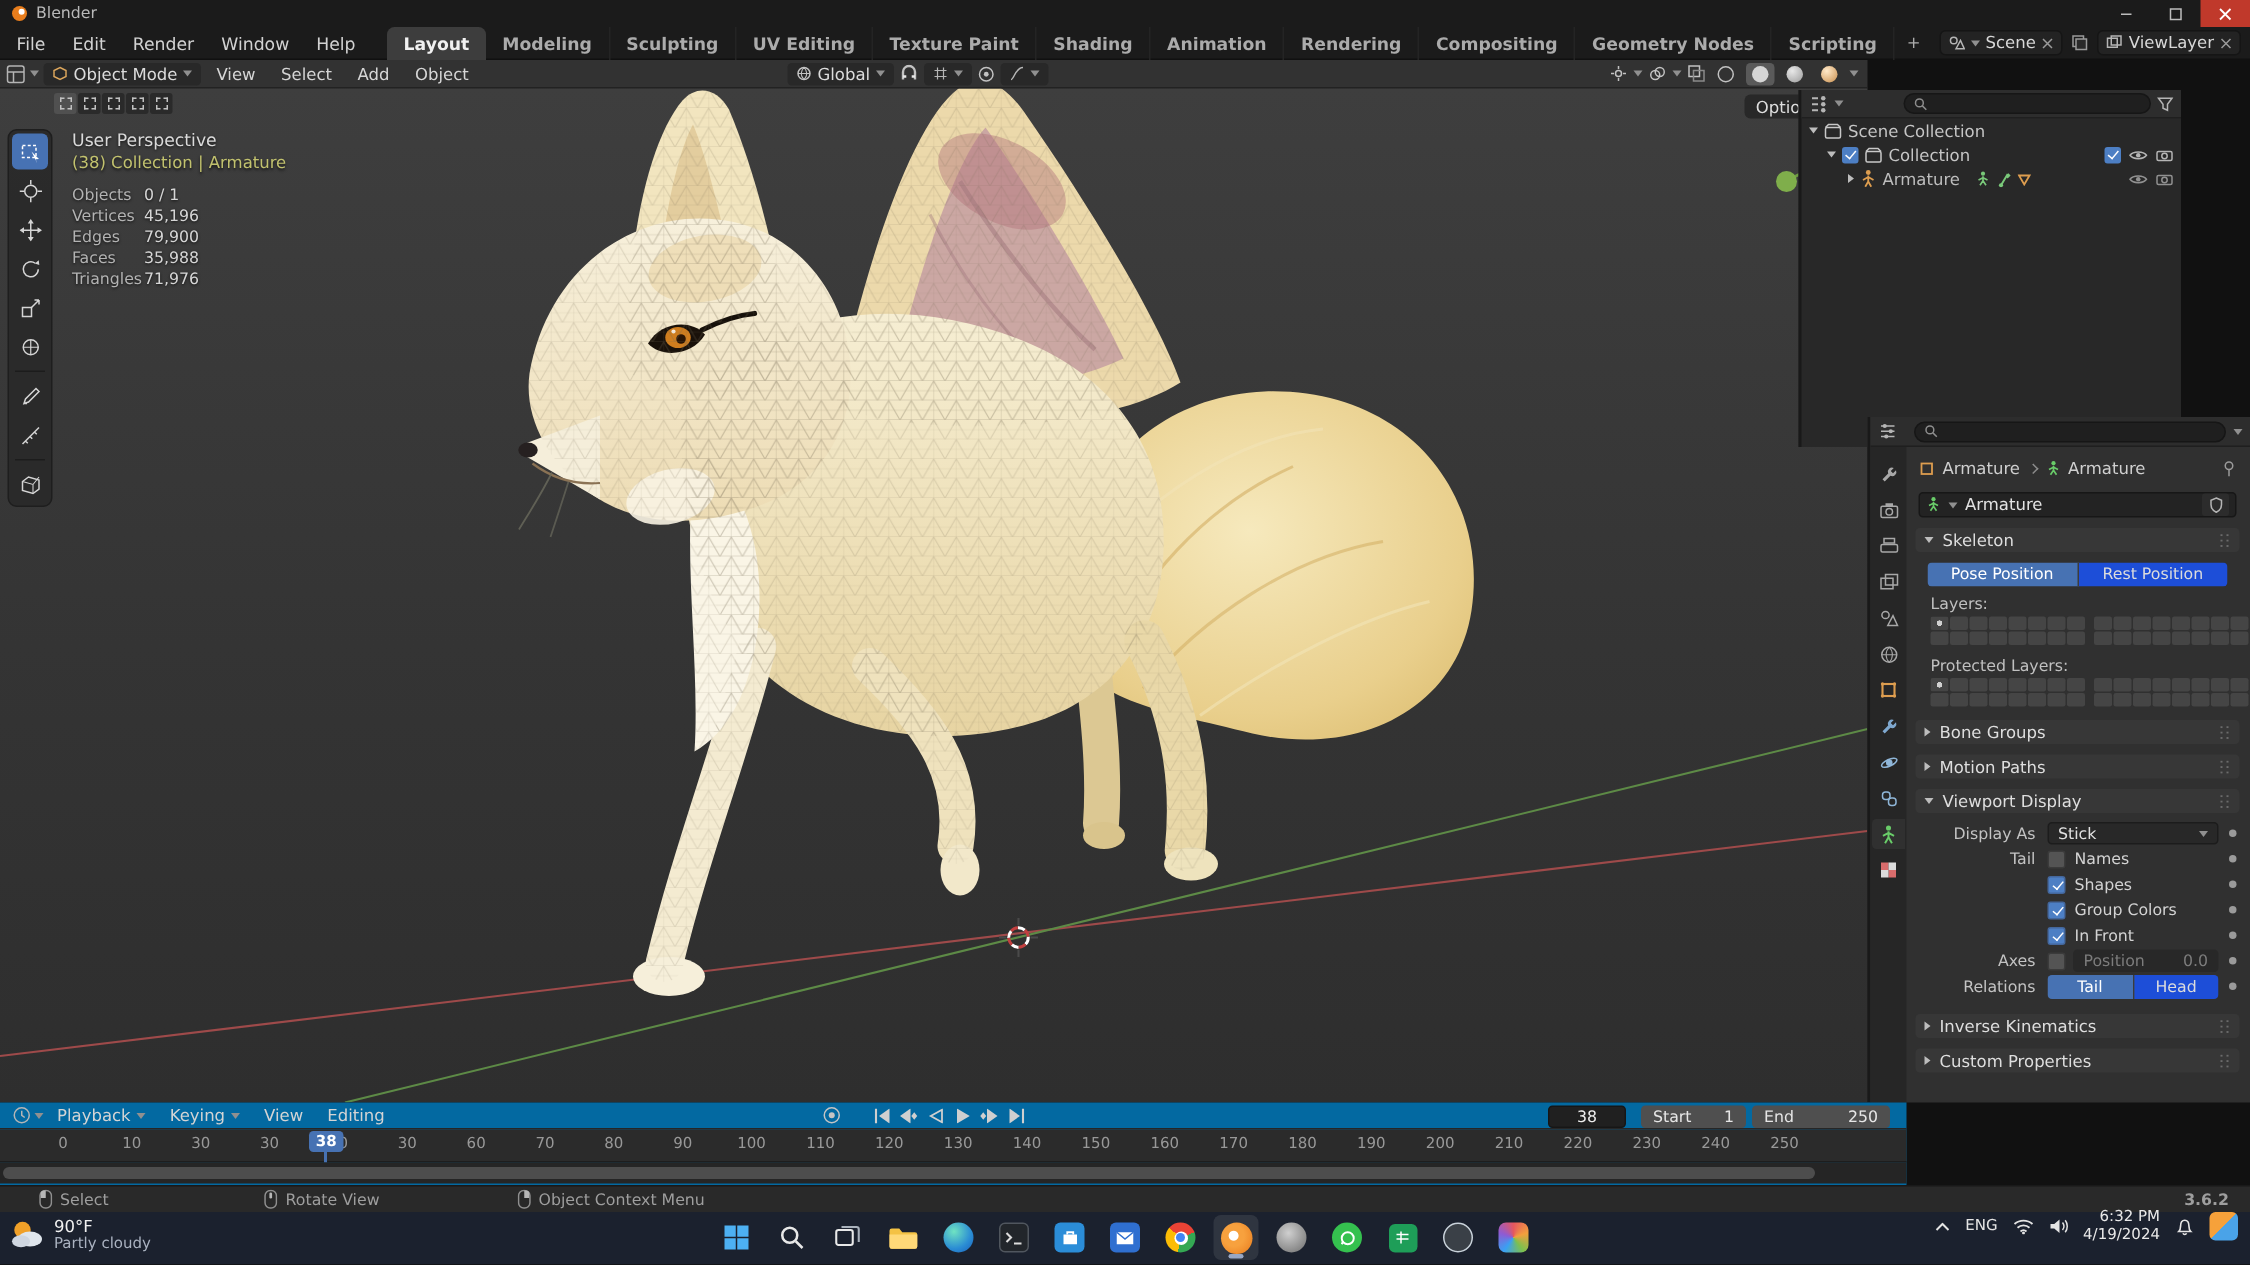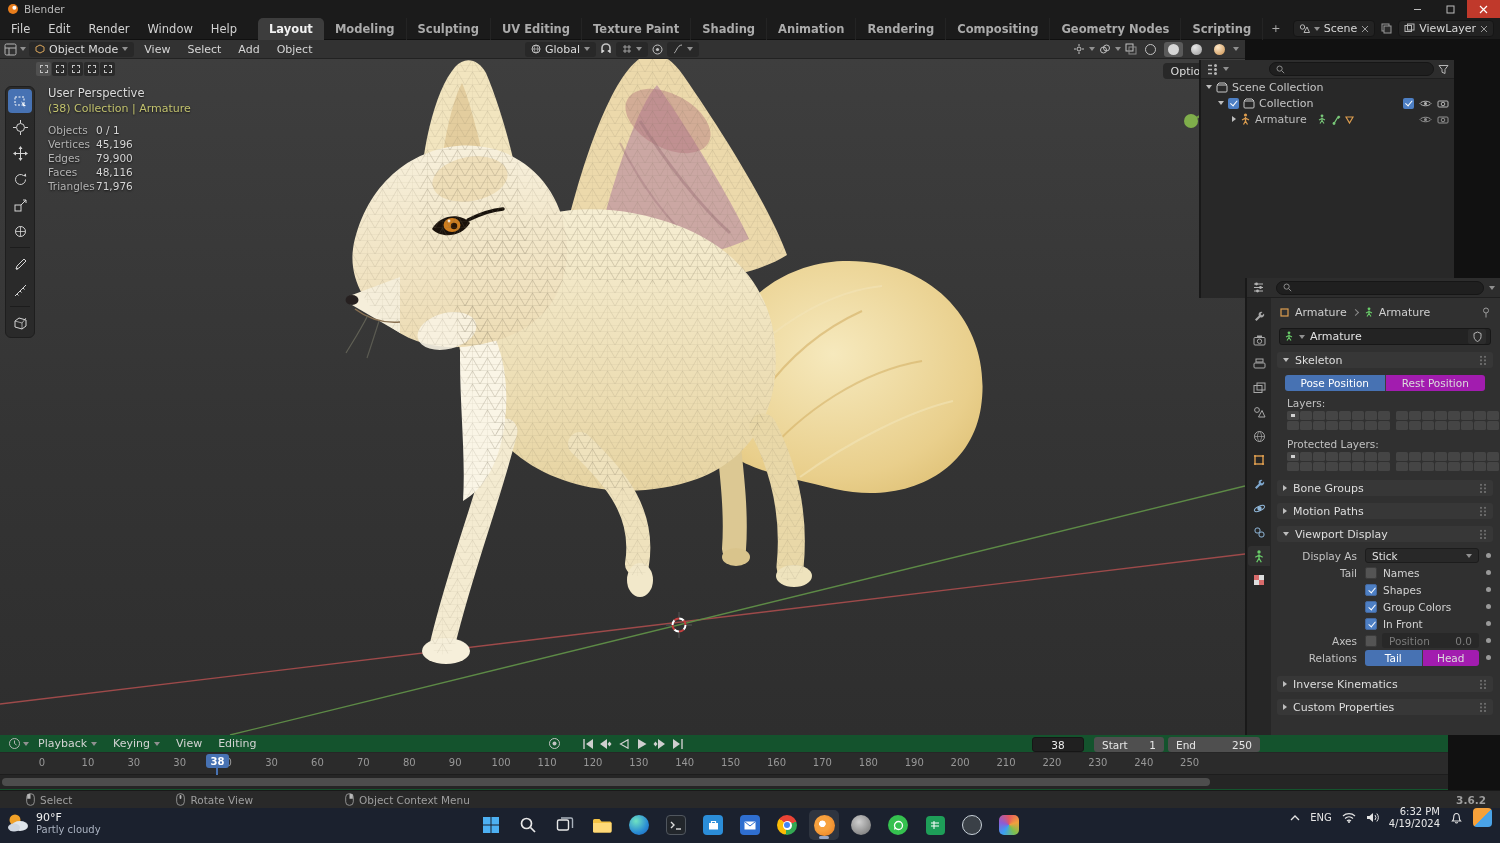--- a/index.html
+++ b/index.html
@@ -75,41 +75,41 @@
 .pr-tabs{position:absolute;left:0;top:20px;bottom:0;width:24px;background:#262626;display:flex;flex-direction:column;align-items:center;padding-top:8px;gap:4px;}
 .ptab{width:22px;height:20px;display:flex;align-items:center;justify-content:center;border-radius:3px 0 0 3px;}
 .ptab.active{background:#303030;}
 .pr-content{position:absolute;left:24px;top:20px;right:0;bottom:0;padding:6px 5px 0 4px;overflow:hidden;}
 .crumbs{display:flex;align-items:center;gap:5px;height:16px;padding:0 4px;color:#cfcfcf;}
 .crumb-sep{width:5px;height:5px;border-top:1.4px solid #8b8b8b;border-right:1.4px solid #8b8b8b;transform:rotate(45deg);margin:0 1px;}
 .namefield{display:flex;align-items:center;gap:5px;height:17px;background:#232323;border:1px solid #171717;border-radius:3px;margin:8px 4px 0 4px;padding:0 4px;color:#e2e2e2;}
 .shieldbtn{margin-left:auto;display:flex;align-items:center;justify-content:center;width:18px;height:15px;background:#2c2c2c;border-radius:2px;}
 .sect{display:flex;align-items:center;gap:6px;height:16px;background:#373737;border-radius:3px;margin:7px 2px 0 2px;padding:0 6px;font-size:11px;color:#dedede;}
 .seg2{display:flex;height:16px;margin:7px 10px 0 10px;border-radius:3px;overflow:hidden;}
-.seg{flex:1;display:flex;align-items:center;justify-content:center;background:#a21caf;color:#dcdcdc;font-size:10.5px;border-right:1px solid #3c3c3c;}
+.seg{flex:1;display:flex;align-items:center;justify-content:center;background:#1d4ed8;color:#dcdcdc;font-size:10.5px;border-right:1px solid #3c3c3c;}
 .seg:last-child{border-right:none;}
 .seg.on{background:#4772b3;color:#fff;}
 .small-label{font-size:10.5px;color:#c0c0c0;margin:6px 0 2px 12px;}
 .layers{display:flex;gap:6px;padding:0 0 2px 12px;}
 .layer-block{display:grid;grid-template-columns:repeat(8,12px);grid-auto-rows:9px;gap:1px;}
 .layer-cell{background:#454545;border-radius:1.5px;}
 .layer-cell.dot{background:#454545 radial-gradient(circle,#d0d0d0 0 1.8px,transparent 2px) ;background-repeat:no-repeat;background-position:center;}
 .prow{display:flex;align-items:center;height:17px;padding-right:4px;}
 .plabel{width:90px;text-align:right;padding-right:8px;color:#c3c3c3;font-size:10.5px;flex:0 0 auto;}
 .pdrop{flex:1;display:flex;align-items:center;height:15px;background:#282828;border:1px solid #1c1c1c;border-radius:3px;padding:0 6px;color:#e0e0e0;font-size:10.5px;}
 .pdrop .cd{margin-left:auto;}
 .pfield{flex:1;display:flex;align-items:center;justify-content:space-between;height:15px;background:#282828;border-radius:3px;padding:0 7px;color:#7c7c7c;font-size:10.5px;}
 .adot{width:5px;height:5px;border-radius:50%;background:#9a9a9a;margin-left:7px;flex:0 0 auto;}
 .cb{position:relative;width:12px;height:12px;background:#545454;border:1px solid #3b3b3b;border-radius:2px;flex:0 0 auto;}
 .cb.on{background:#4d7fc4;border-color:#44679c;}
 .cb.on::after{content:"";position:absolute;left:3.5px;top:1px;width:3.2px;height:6.2px;border:solid #fff;border-width:0 1.5px 1.5px 0;transform:rotate(40deg);}
 .cbl{margin-left:6px;font-size:10.5px;color:#d3d3d3;}
 .prow .seg2{flex:1;margin:0;}
 
-.timeline{position:absolute;left:0;top:735px;width:1448px;height:55px;background:#14532d;}
+.timeline{position:absolute;left:0;top:735px;width:1271px;height:55px;background:#0369a1;}
 .tl-header{position:relative;height:18px;display:flex;align-items:center;gap:2px;padding:0 5px;border-bottom:1px solid #262626;}
 .tl-menu{display:flex;align-items:center;gap:4px;padding:0 7px;font-size:11px;color:#d4d4d4;}
 .tl-rec{position:absolute;left:548px;top:2px;}
 .tl-transport{position:absolute;left:580px;top:2px;display:flex;gap:3px;}
 .tbt{width:15px;height:14px;display:flex;align-items:center;justify-content:center;border-radius:2px;}
 .tl-frame{position:absolute;left:1032px;top:2px;width:52px;height:15px;background:#202020;border:1px solid #161616;border-radius:3px;color:#ededed;font-size:10.5px;display:flex;align-items:center;justify-content:center;}
 .tl-field{position:absolute;top:2px;height:15px;background:#4f4f4f;border-radius:3px;display:flex;align-items:center;justify-content:space-between;padding:0 8px;font-size:10.5px;color:#e6e6e6;}
 .tl-ruler{position:relative;height:22px;background:#2b2b2b;border-bottom:1px solid #1d1d1d;}
 .ruler-ticks{position:absolute;left:30px;top:4px;width:1172px;display:flex;justify-content:space-between;}
 .tick{width:24px;text-align:center;font-size:10px;color:#989898;}
@@ -517,21 +517,21 @@
             <span class="stat-value">45,196</span>
           </div>
 
           <div class="stat-row">
             <span class="stat-label">Edges</span>
             <span class="stat-value">79,900</span>
           </div>
 
           <div class="stat-row">
             <span class="stat-label">Faces</span>
-            <span class="stat-value">48,116</span>
+            <span class="stat-value">35,988</span>
           </div>
 
           <div class="stat-row">
             <span class="stat-label">Triangles</span>
             <span class="stat-value">71,976</span>
           </div>
         </div>
     </div>
 
     <div class="options-btn">

